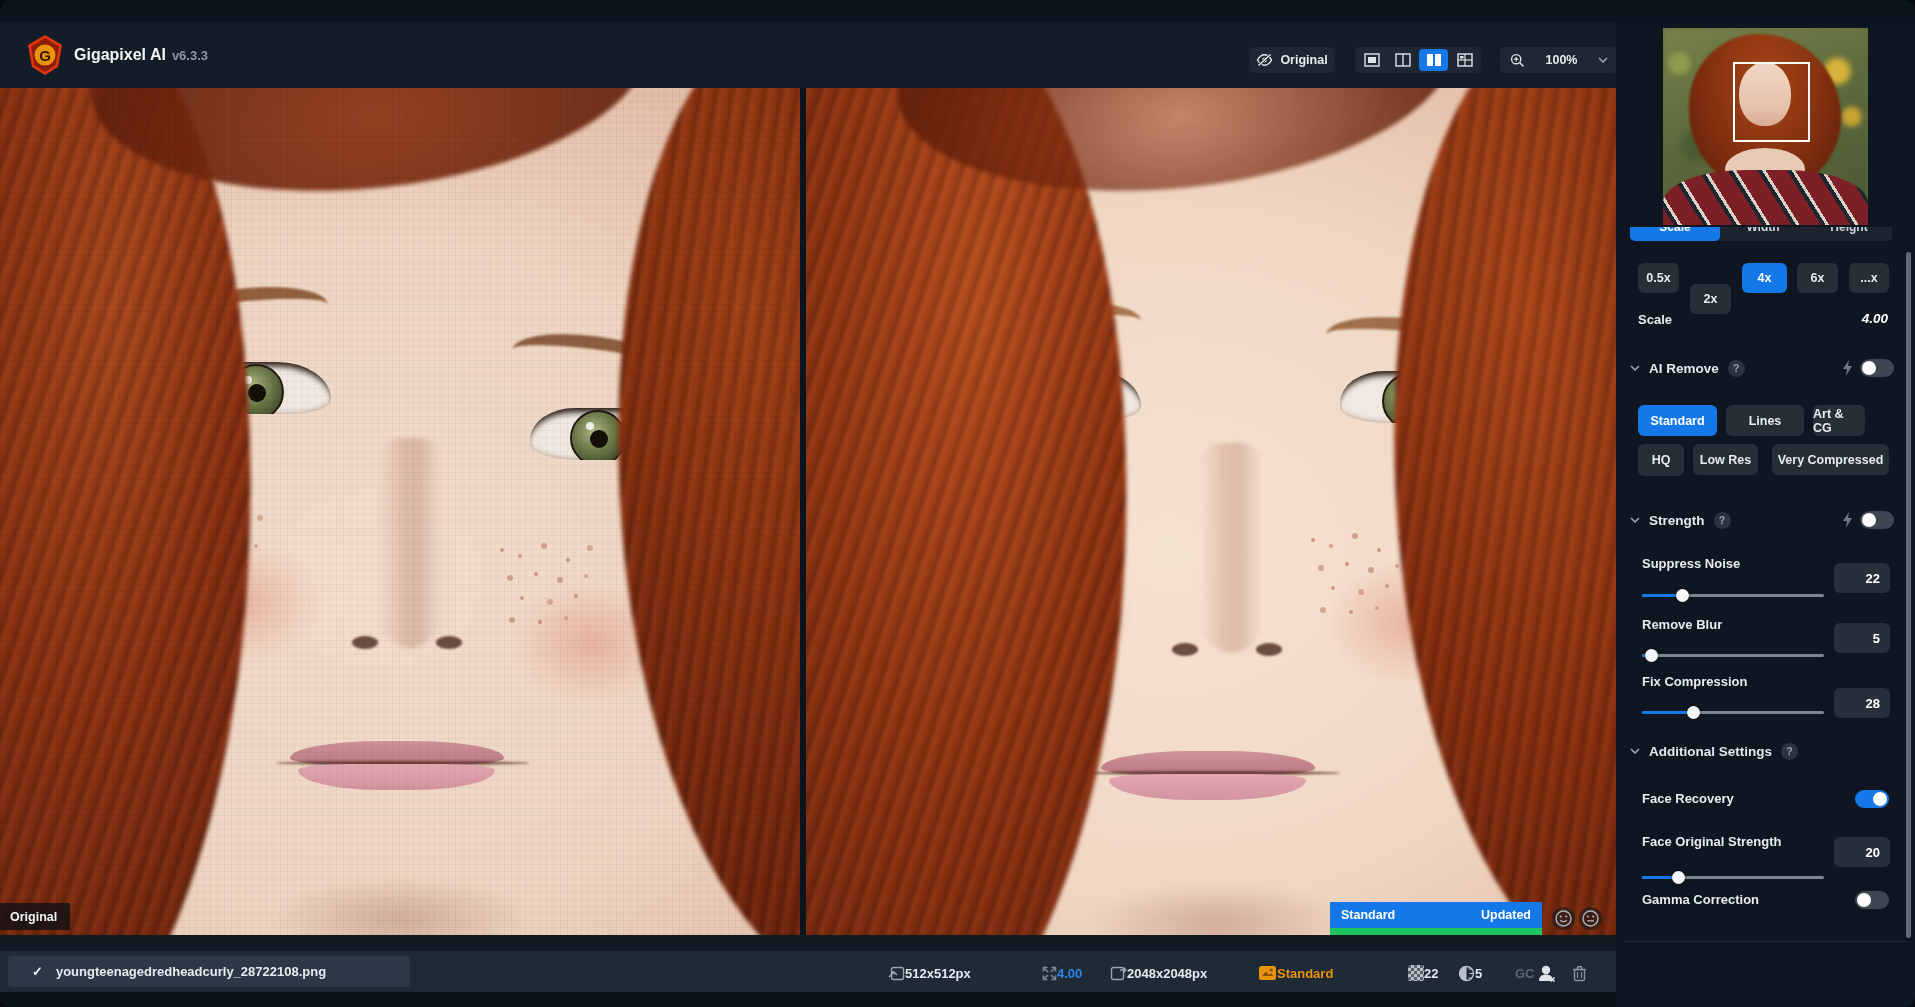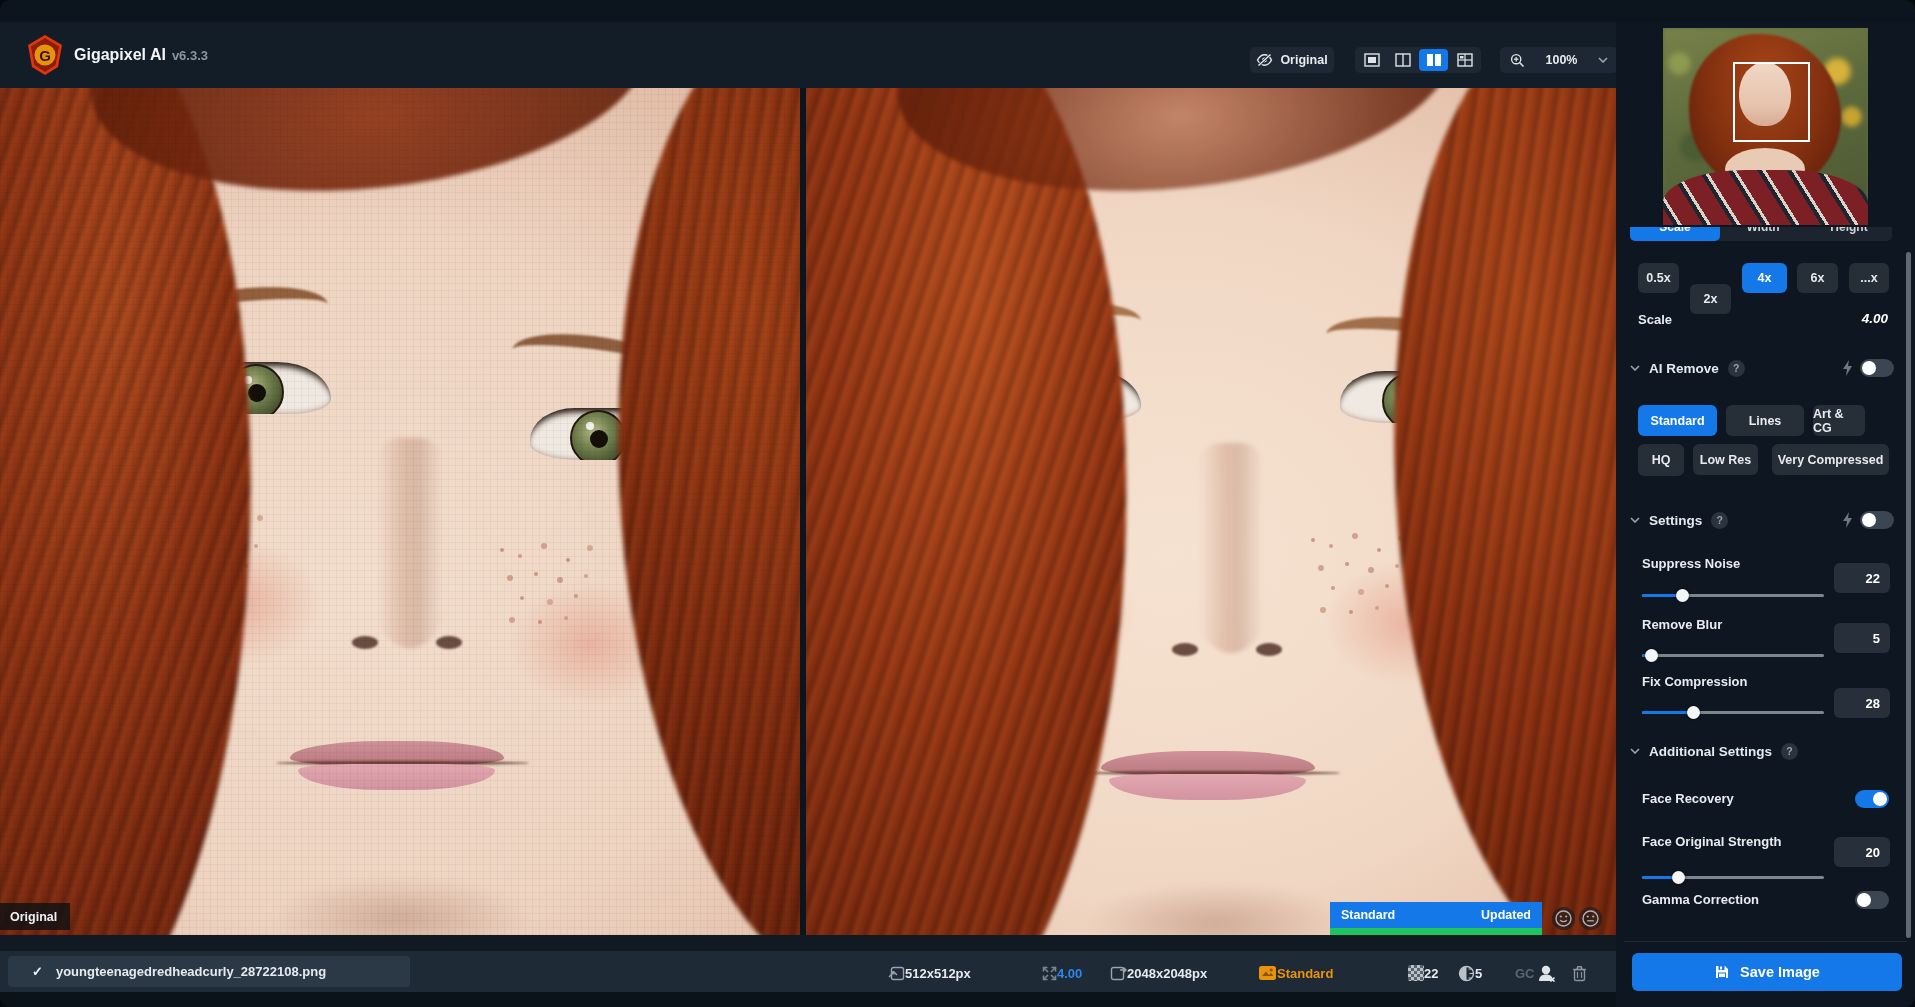--- a/index.html
+++ b/index.html
@@ -481,21 +481,21 @@
     <span class="btn" style="left:110px; top:383px; width:78px; height:31px;">Lines</span>
     <span class="btn" style="left:197px; top:383px; width:52px; height:31px;">Art &amp; CG</span>
     <span class="btn" style="left:22px; top:422px; width:46px; height:32px;">HQ</span>
     <span class="btn" style="left:77px; top:422px; width:65px; height:31px;">Low Res</span>
     <span class="btn" style="left:156px; top:422px; width:117px; height:31px;">Very Compressed</span>
 
     <div class="sect-head" style="top:488px;">
       <svg width="10" height="6" viewBox="0 0 10 6">
           <polyline points="1,1 5,5 9,1" fill="none" stroke="#9aa4ae" stroke-width="1.6"></polyline>
         </svg>
-      <span class="sect-title">Settings</span>
+      <span class="sect-title">Strength</span>
       <span class="help">?</span>
       <span class="sect-right">
         <svg width="11" height="16" viewBox="0 0 11 16">
             <path d="M7 0 L1 9 H5 L4 16 L10 6 H6 Z" fill="#6e7883"></path>
           </svg>
         <span class="toggle">
             <span class="knob"></span>
           </span>
       </span>
     </div>
@@ -544,27 +544,17 @@
         <span class="sl-fill" style="width: 20%;"></span>
         <span class="sl-knob" style="left: calc(20% - 6px);"></span>
     </div>
 
     <span class="side-label" style="left:26px; top:870px;">Gamma Correction</span>
     <span class="toggle" style="position:absolute; left:239px; top:869px;">
         <span class="knob"></span>
       </span>
 
     <div class="save-divider"></div>
-    <div class="save-btn">
-      <svg width="16" height="16" viewBox="0 0 16 16">
-          <path d="M2 2 H11 L14 5 V14 H2 Z" fill="#ffffff"></path>
-          <rect x="4.5" y="2" width="6" height="4" fill="#1478e8"></rect>
-          <rect x="6" y="2.5" width="2" height="3" fill="#ffffff"></rect>
-          <rect x="4" y="8.5" width="8" height="5.5" fill="#1478e8"></rect>
-          <rect x="5" y="9.5" width="6" height="3.5" fill="#ffffff"></rect>
-        </svg>
-      <span>Save Image</span>
-    </div>
 
     <span class="scroll-thumb"></span>
   </div>
 
 </div>
 
 </body></html>

